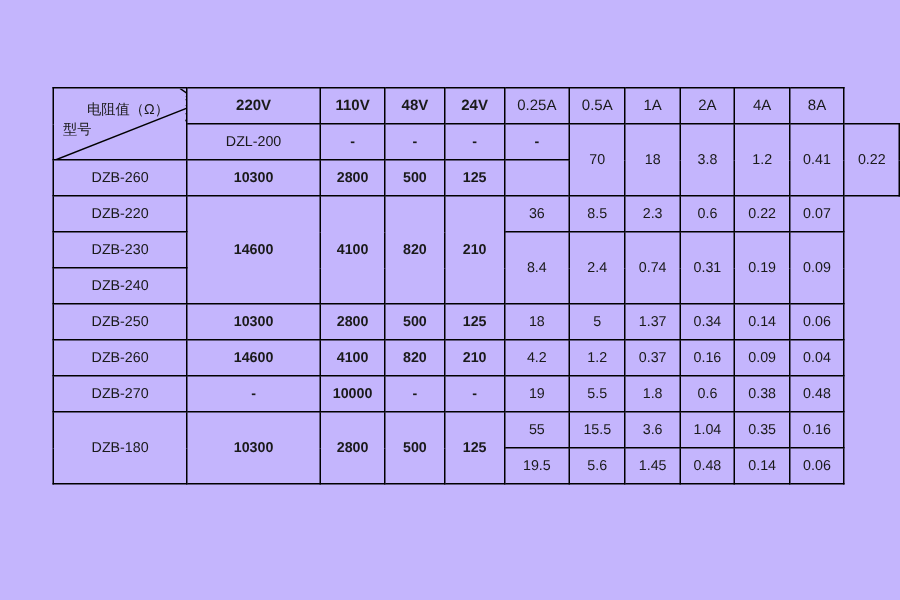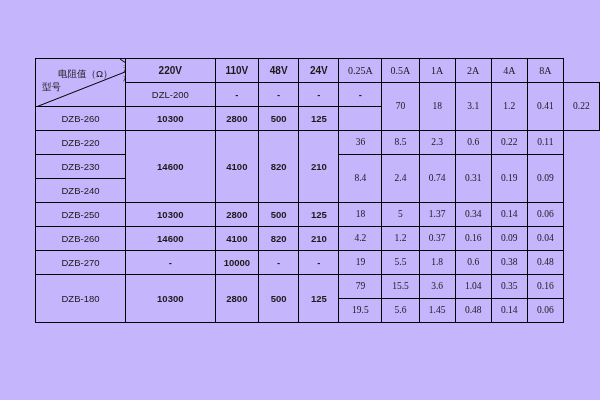--- a/index.html
+++ b/index.html
@@ -40,21 +40,20 @@
   }
   td.model {
     width: 122px;
   }
   td.volt {
     width: 53px;
     font-weight: bold;
   }
   td.amp {
     width: 47px;
-    font-family: Liberation Serif, serif;
   }
   
   td.corner {
     position: relative;
     height: 48px;
     padding: 0;
     overflow: hidden;
   }
   td.corner svg {
     position: absolute;
@@ -120,21 +119,21 @@
       </tr>
 
       <tr>
         <td class="model">DZL-200</td>
         <td class="volt">-</td>
         <td class="volt">-</td>
         <td class="volt">-</td>
         <td class="volt">-</td>
         <td class="amp" rowspan="2">70</td>
         <td class="amp" rowspan="2">18</td>
-        <td class="amp" rowspan="2">3.1</td>
+        <td class="amp" rowspan="2">3.8</td>
         <td class="amp" rowspan="2">1.2</td>
         <td class="amp" rowspan="2">0.41</td>
         <td class="amp" rowspan="2">0.22</td>
       </tr>
 
       <tr>
         <td class="model">DZB-260</td>
         <td class="volt">10300</td>
         <td class="volt">2800</td>
         <td class="volt">500</td>
@@ -145,21 +144,21 @@
         <td class="model">DZB-220</td>
         <td class="volt" rowspan="3">14600</td>
         <td class="volt" rowspan="3">4100</td>
         <td class="volt" rowspan="3">820</td>
         <td class="volt" rowspan="3">210</td>
         <td class="amp">36</td>
         <td class="amp">8.5</td>
         <td class="amp">2.3</td>
         <td class="amp">0.6</td>
         <td class="amp">0.22</td>
-        <td class="amp">0.11</td>
+        <td class="amp">0.07</td>
       </tr>
 
       <tr>
         <td class="model">DZB-230</td>
         <td class="amp" rowspan="2">8.4</td>
         <td class="amp" rowspan="2">2.4</td>
         <td class="amp" rowspan="2">0.74</td>
         <td class="amp" rowspan="2">0.31</td>
         <td class="amp" rowspan="2">0.19</td>
         <td class="amp" rowspan="2">0.09</td>
@@ -210,21 +209,21 @@
         <td class="amp">0.38</td>
         <td class="amp">0.48</td>
       </tr>
 
       <tr>
         <td class="model" rowspan="2">DZB-180</td>
         <td class="volt" rowspan="2">10300</td>
         <td class="volt" rowspan="2">2800</td>
         <td class="volt" rowspan="2">500</td>
         <td class="volt" rowspan="2">125</td>
-        <td class="amp">79</td>
+        <td class="amp">55</td>
         <td class="amp">15.5</td>
         <td class="amp">3.6</td>
         <td class="amp">1.04</td>
         <td class="amp">0.35</td>
         <td class="amp">0.16</td>
       </tr>
 
       <tr>
         <td class="amp">19.5</td>
         <td class="amp">5.6</td>

